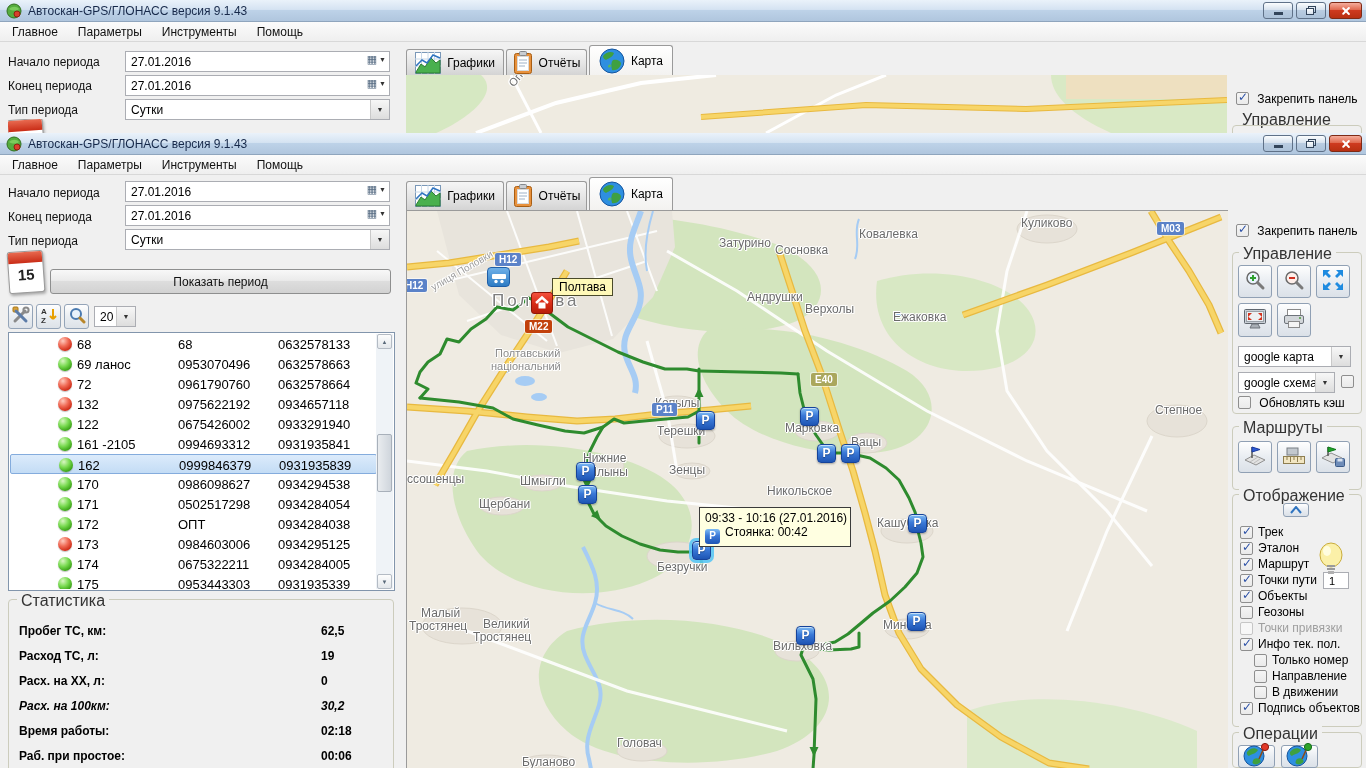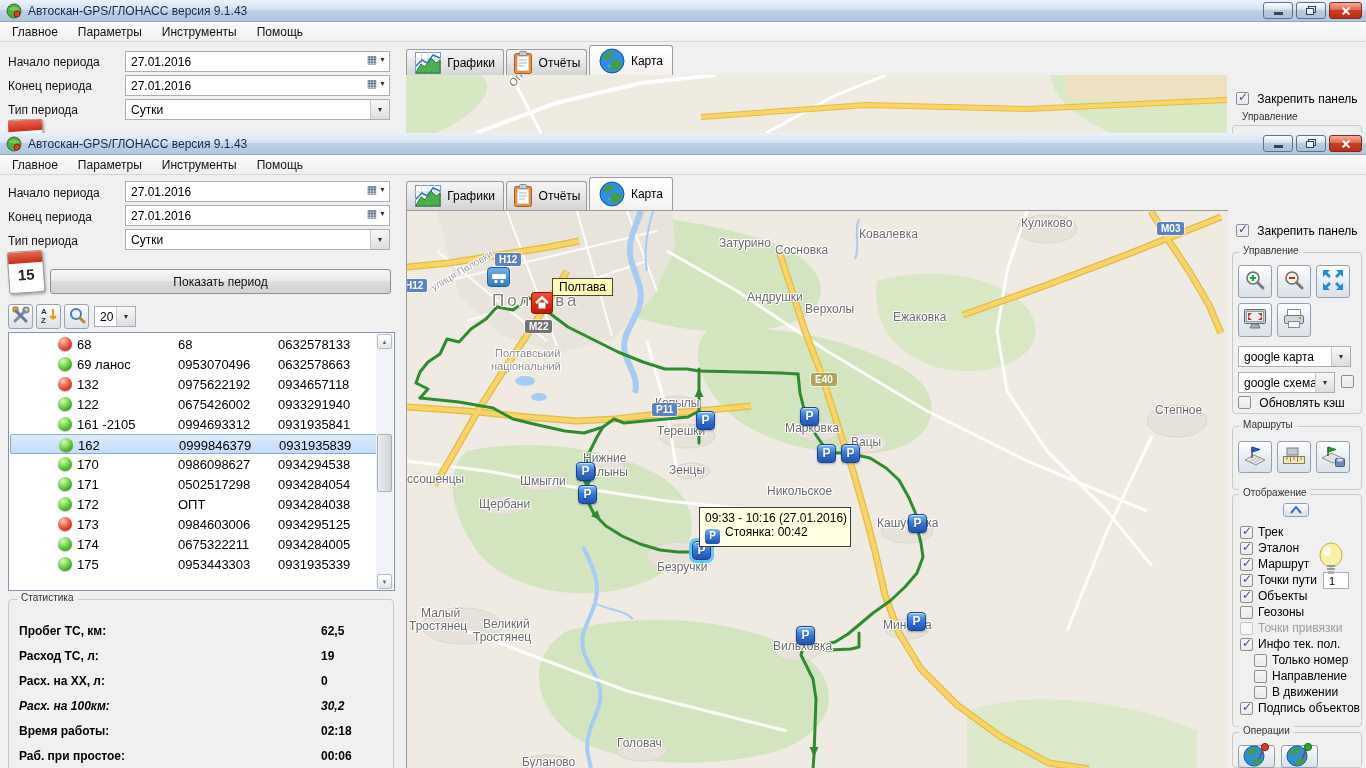--- a/index.html
+++ b/index.html
@@ -39,21 +39,21 @@
     background:linear-gradient(#F7F7F7,#DDDDDD);display:flex;align-items:center;justify-content:center;font-size:7px;color:#333;}
   .gbtn{position:absolute;border:1px solid #8E8F8F;border-radius:3px;box-sizing:border-box;
     background:linear-gradient(#F8F8F8,#EBEBEB 45%,#DDDDDD 50%,#D2D2D2);
     display:flex;align-items:center;justify-content:center;font-size:12px;color:#111;margin-top:12px;}
   .tbtn{position:absolute;width:25px;height:25px;border:1px solid #94A4B8;border-radius:3px;box-sizing:border-box;
     background:linear-gradient(#FEFEFE,#EAEEF2 50%,#DDE2E8);display:flex;align-items:center;justify-content:center;}
   .icon-btn{position:absolute;border:1px solid #90A0B4;border-radius:3px;box-sizing:border-box;
     background:linear-gradient(#FEFEFE,#E9EDF2 50%,#DBE1E8);display:flex;align-items:center;justify-content:center;}
   
   .gb{position:absolute;border:1px solid #CCCCBC;border-radius:4px;box-sizing:border-box;}
-  .gb-label{position:absolute;background:#F0F0F0;padding:0 4px;font-size:10px;color:#333;white-space:nowrap;}
+  .gb-label{position:absolute;background:#F0F0F0;padding:0 4px;font-size:16px;color:#333;white-space:nowrap;}
   
   .chk{display:inline-block;width:13px;height:13px;background:linear-gradient(#F5F5F5,#EAEAEA);
     border:1px solid #8E8E8E;border-radius:2px;box-sizing:border-box;position:relative;vertical-align:-2px;flex:none;}
   .chk .tick{position:absolute;left:1px;top:-3px;font-size:12px;font-weight:700;color:#2B50A6;}
   .chk.disabled{border-color:#C6C6C6;background:#F7F7F7;}
   .chk-row{height:16px;font-size:12px;white-space:nowrap;display:flex;align-items:center;}
   .chk-row.indent{margin-left:14px;}
   .chk-row .lbl{margin-left:5px;}
   .lbl.dis{color:#9E9E9E;}
   .mini-input{display:inline-block;width:26px;height:17px;background:#fff;border:1px solid #ABADB3;box-sizing:border-box;
@@ -272,20 +272,26 @@
           <span class="vdot red"></span>
           <span class="vname">68</span>
           <span class="vc2">68</span>
           <span class="vc3">0632578133</span>
         </div>
         <div class="vrow">
           <span class="vdot green"></span>
           <span class="vname">69 ланос</span>
           <span class="vc2">0953070496</span>
           <span class="vc3">0632578663</span>
+        </div>
+        <div class="vrow">
+          <span class="vdot red"></span>
+          <span class="vname">72</span>
+          <span class="vc2">0961790760</span>
+          <span class="vc3">0632578664</span>
         </div>
         <div class="vrow">
           <span class="vdot red"></span>
           <span class="vname">132</span>
           <span class="vc2">0975622192</span>
           <span class="vc3">0934657118</span>
         </div>
         <div class="vrow">
           <span class="vdot green"></span>
           <span class="vname">122</span>
@@ -511,21 +517,21 @@
         <div class="map-label" style="left: 76px; top: 406px;">Великий</div>
         <div class="map-label" style="left: 66px; top: 419px;">Тростянец</div>
         <div class="map-label" style="left: 210px; top: 525px;">Головач</div>
         <div class="map-label" style="left: 115px; top: 544px;">Буланово</div>
         <div class="map-label" style="left: 366px; top: 428px;">Вильховка</div>
         <div class="map-label" style="left: 476px; top: 407px;">Миновка</div>
       </div>
     <div id="map-badges">
         <div class="badge" style="left: 88px; top: 42px; background: rgb(91, 130, 200);">Н12</div>
         <div class="badge" style="left: -6px; top: 68px; background: rgb(91, 130, 200);">Н12</div>
-        <div class="badge" style="left: 118px; top: 109px; background: #737373;">М22</div>
+        <div class="badge" style="left: 118px; top: 109px; background: #c2410c;">М22</div>
         <div class="badge" style="left: 245px; top: 192px; background: rgb(91, 130, 200);">Р11</div>
         <div class="badge" style="left: 404px; top: 134px; background: rgb(170, 167, 93); margin-top: 28px;">Е40</div>
         <div class="badge" style="left: 750px; top: 11px; background: rgb(91, 130, 200);">М03</div>
       </div>
     <div id="map-markers">
         <div class="pmark" style="left: 289px; top: 200px;">P</div>
         <div class="pmark" style="left: 393px; top: 196px;">P</div>
         <div class="pmark" style="left: 410px; top: 233px;">P</div>
         <div class="pmark" style="left: 434px; top: 233px;">P</div>
         <div class="pmark" style="left: 501px; top: 303px;">P</div>

